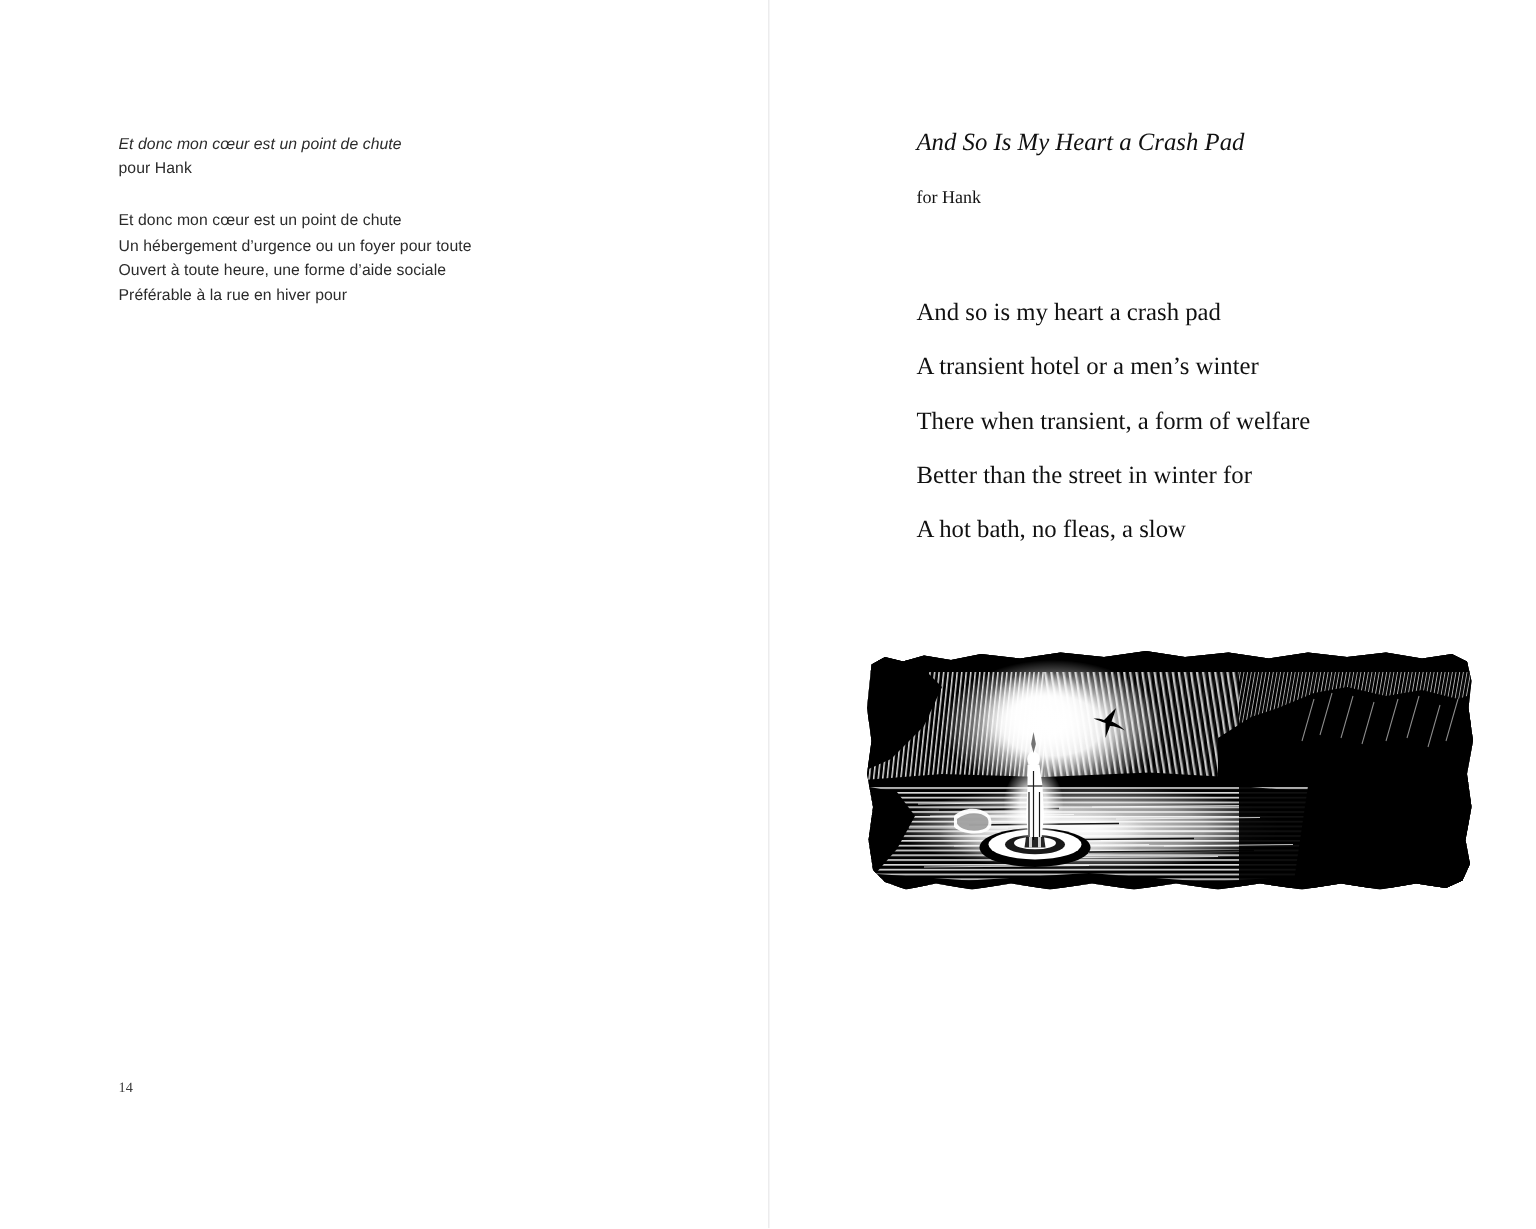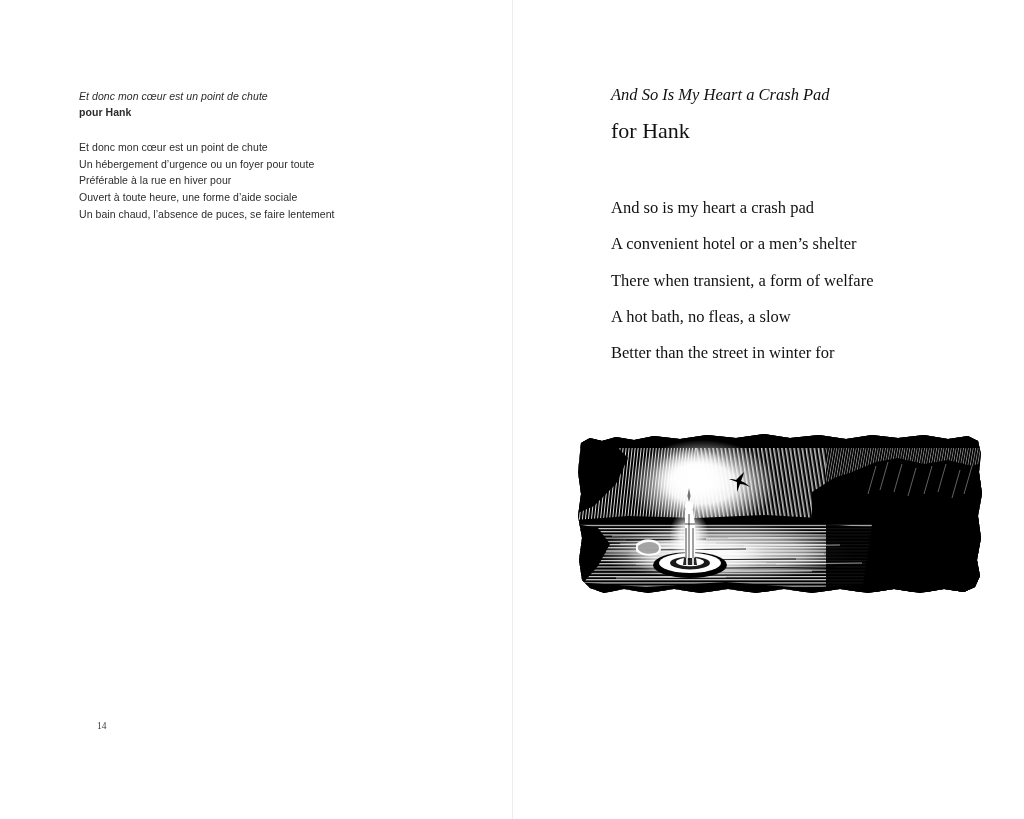--- a/index.html
+++ b/index.html
@@ -55,21 +55,20 @@
     letter-spacing: 0.005em;
     white-space: nowrap;
   }
   .fr-dedication {
     font-family: "Liberation Sans", sans-serif;
     font-size: 10.5px;
     line-height: 16.4px;
     color: #2b2b2b;
     letter-spacing: 0.005em;
     white-space: nowrap;
-    font-weight: bold;
   }
   .fr-body {
     position: absolute;
     left: 79px;
     top: 139px;
     width: 400px;
   }
   .fr-line {
     font-family: "Liberation Sans", sans-serif;
     font-size: 10.5px;
@@ -89,21 +88,21 @@
     font-size: 16.5px;
     line-height: 22px;
     color: #111111;
     white-space: nowrap;
   }
   .en-dedication {
     position: absolute;
     left: 99px;
     top: 120px;
     font-family: "Liberation Serif", serif;
-    font-size: 22px;
+    font-size: 12px;
     line-height: 22px;
     color: #111111;
     white-space: nowrap;
   }
   .en-body {
     position: absolute;
     left: 99px;
     top: 190px;
     width: 400px;
   }
@@ -126,59 +125,58 @@
   .illus-wrap svg { display: block; width: 100%; height: 100%; }
 
   
   .folio {
     position: absolute;
     bottom: 88px;
     font-family: "Liberation Serif", serif;
     font-size: 9.5px;
     color: #3a3a3a;
   }
-  .folio-left  { left: 97px; }
+  .folio-left  { left: 79px; }
 </style>
 </head>
 <body>
 
 <div id="spread">
 
   <div class="page page-left">
 
     <div class="fr-block">
       <div class="fr-title">Et donc mon cœur est un point de chute</div>
       <div class="fr-dedication">pour Hank</div>
     </div>
 
     <div class="fr-body">
       <div class="fr-line">Et donc mon cœur est un point de chute</div>
       <div class="fr-line">Un hébergement d’urgence ou un foyer pour toute</div>
+      <div class="fr-line">Ouvert à toute heure, une forme d’aide sociale</div>
       <div class="fr-line">Préférable à la rue en hiver pour</div>
-      <div class="fr-line">Ouvert à toute heure, une forme d’aide sociale</div>
-      <div class="fr-line">Un bain chaud, l’absence de puces, se faire lentement</div>
     </div>
 
     <div class="folio folio-left">14</div>
   </div>
 
   <div class="gutter"></div>
 
   <div class="page page-right">
 
     <div class="en-title">And So Is My Heart a Crash Pad</div>
 
     <div class="en-dedication">for Hank</div>
 
     <div class="en-body">
       <div class="en-line">And so is my heart a crash pad</div>
-      <div class="en-line">A convenient hotel or a men’s shelter</div>
+      <div class="en-line">A transient hotel or a men’s winter</div>
       <div class="en-line">There when transient, a form of welfare</div>
+      <div class="en-line">Better than the street in winter for</div>
       <div class="en-line">A hot bath, no fleas, a slow</div>
-      <div class="en-line">Better than the street in winter for</div>
     </div>
 
     <div class="illus-wrap">
       <svg viewBox="0 0 408 166" preserveAspectRatio="none">
         <defs>
 
           <clipPath id="blockClip">
             <path d="M5,11 L14,6 L26,9 L40,5 L58,8 L78,4 L104,7 L131,3 L160,6 L188,2
                      L214,6 L243,3 L270,7 L296,3 L322,6 L348,3 L372,7 L392,4 L402,9
                      L405,22 L403,40 L406,62 L402,84 L405,106 L401,128 L404,144 L399,155

